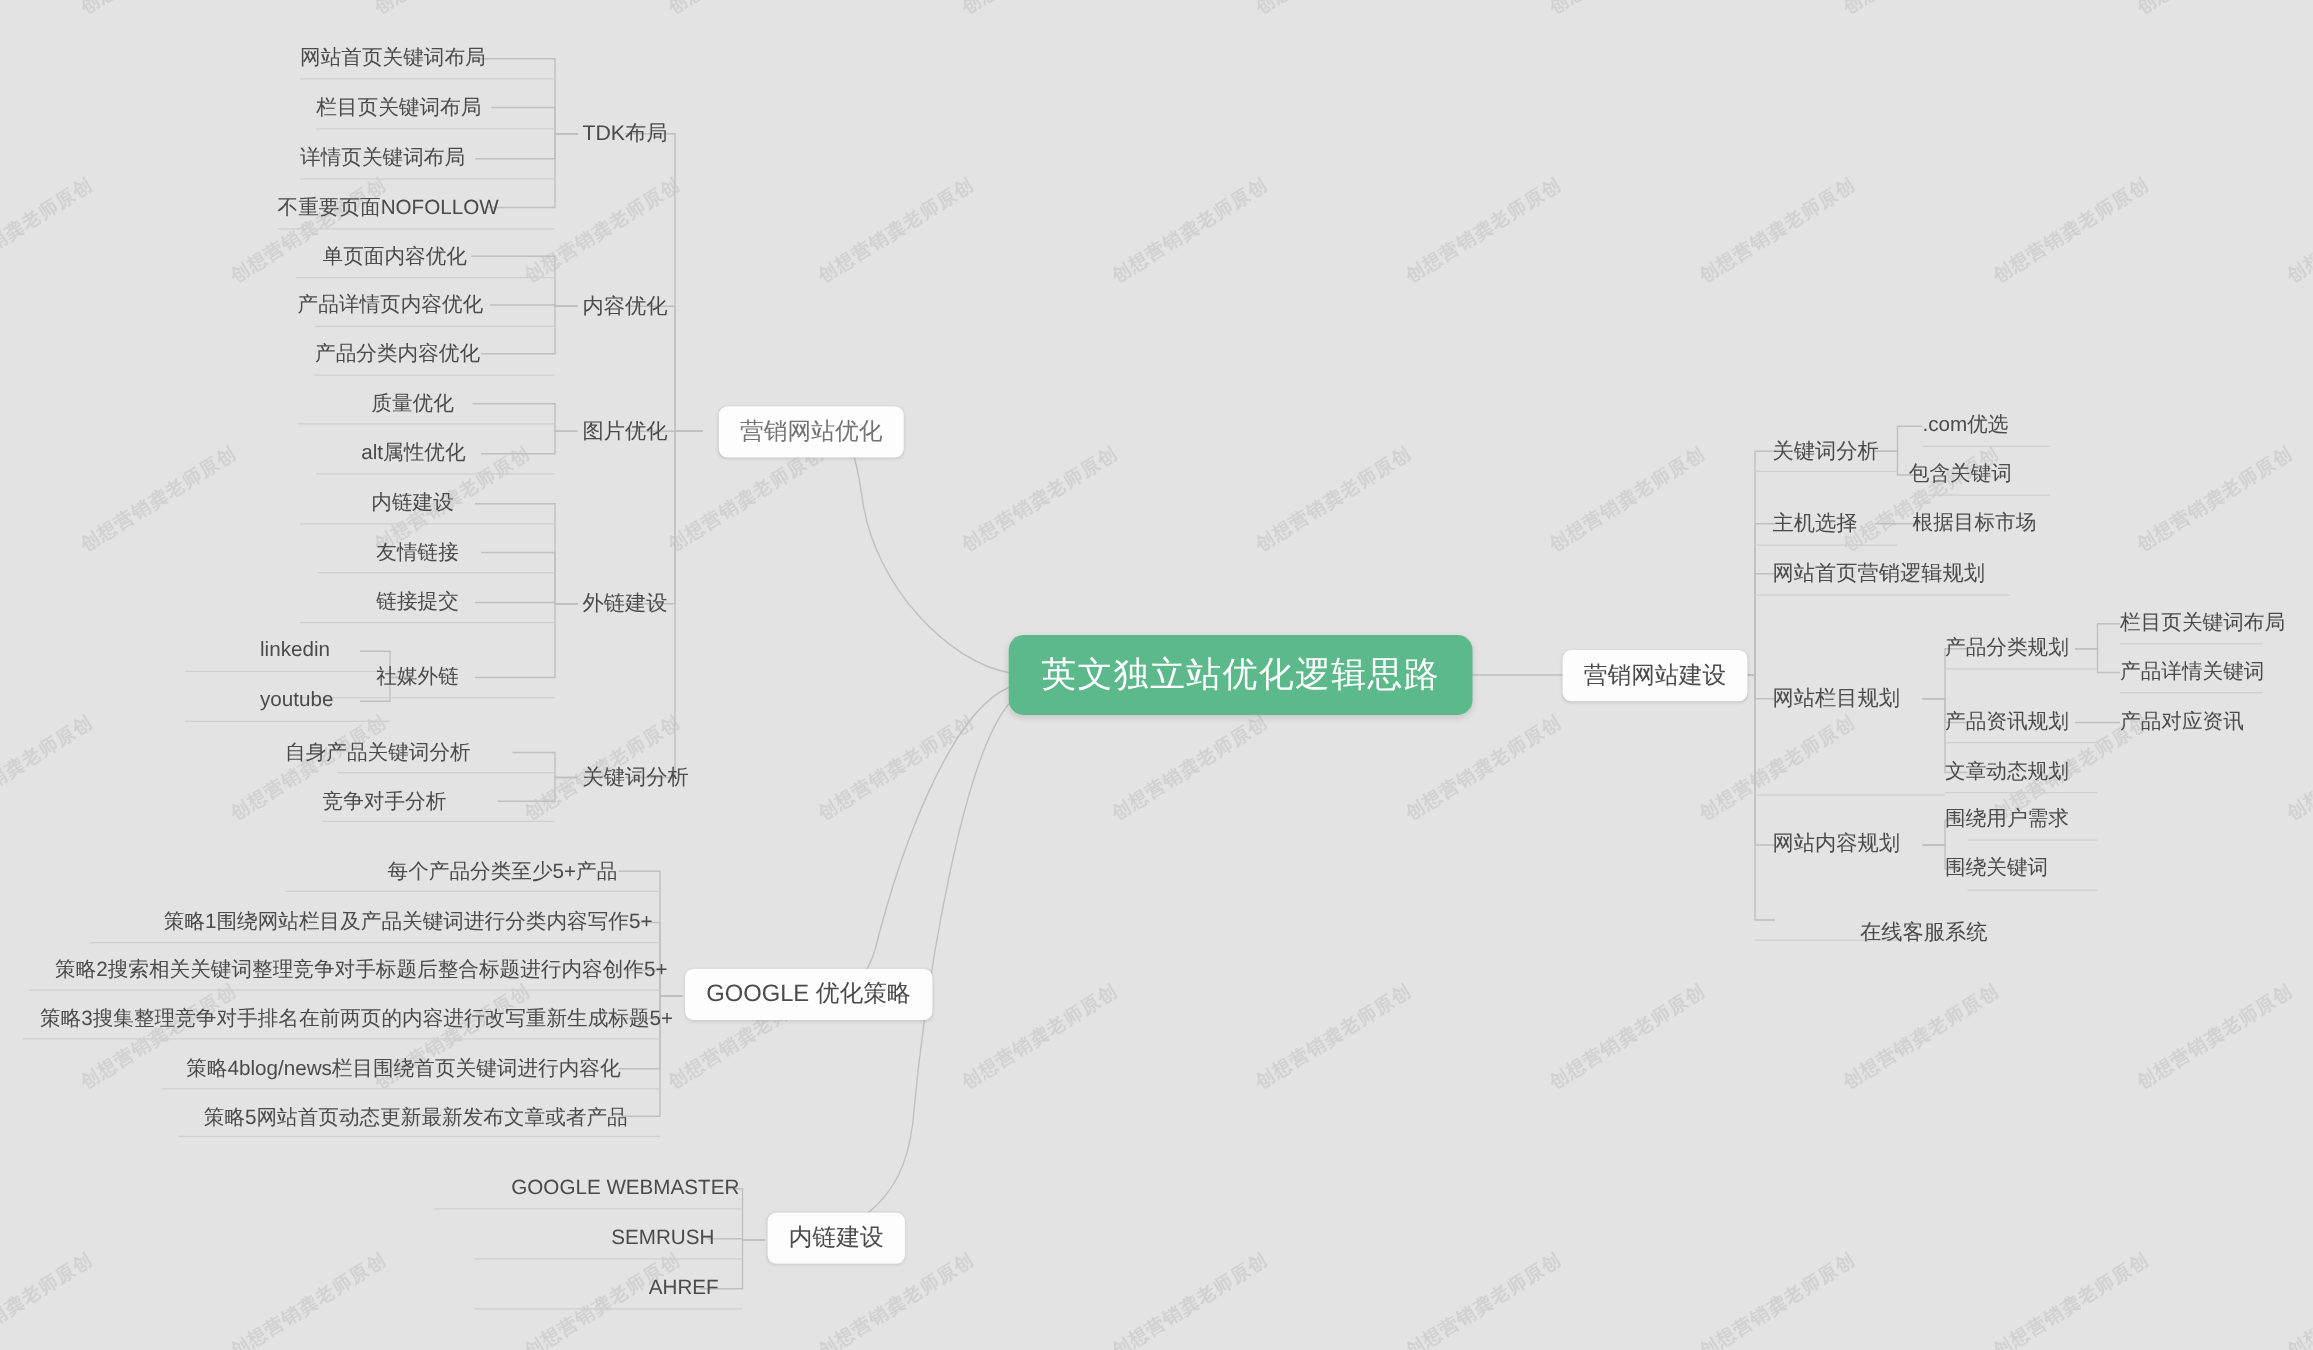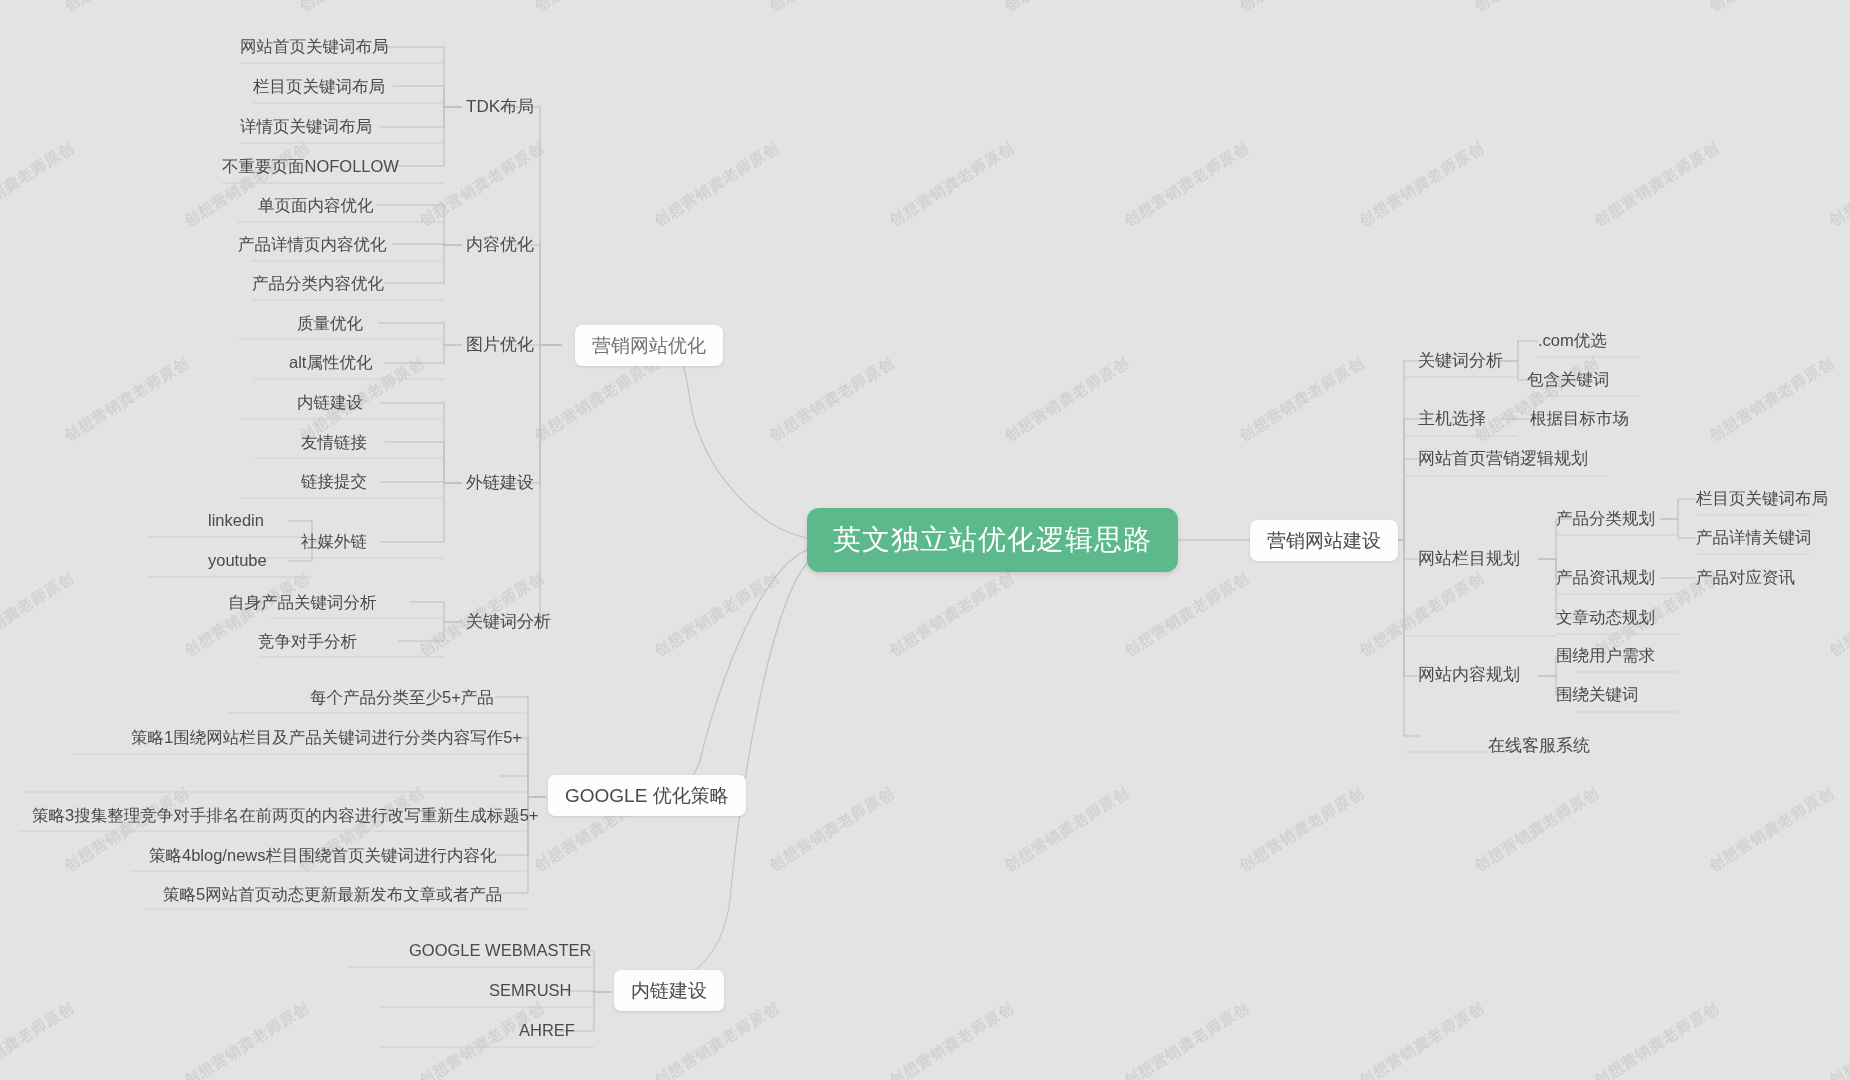--- a/index.html
+++ b/index.html
@@ -303,20 +303,21 @@
   <div class="node leaf" style="left:208px; top:512px;">linkedin</div>
   <div class="node leaf" style="left:208px; top:552px;">youtube</div>
 
   <div class="node leaf" style="left:228px; top:594px;">自身产品关键词分析</div>
   <div class="node leaf" style="left:258px; top:633px;">竞争对手分析</div>
 
   <div class="node branch" style="left: 548px; top: 775px; background: rgb(253, 253, 253); color: rgb(74, 74, 74);">GOOGLE 优化策略</div>
 
   <div class="node leaf" style="left:310px; top:689px;">每个产品分类至少5+产品</div>
   <div class="node leaf" style="left:131px; top:729px;">策略1围绕网站栏目及产品关键词进行分类内容写作5+</div>
+  <div class="node leaf" style="left:44px; top:768px;">策略2搜索相关关键词整理竞争对手标题后整合标题进行内容创作5+</div>
   <div class="node leaf" style="left:32px; top:807px;">策略3搜集整理竞争对手排名在前两页的内容进行改写重新生成标题5+</div>
   <div class="node leaf" style="left:149px; top:847px;">策略4blog/news栏目围绕首页关键词进行内容化</div>
   <div class="node leaf" style="left:163px; top:886px;">策略5网站首页动态更新最新发布文章或者产品</div>
 
   <div class="node branch" style="left: 614px; top: 970px; background: rgb(253, 253, 253); color: rgb(74, 74, 74);">内链建设</div>
 
   <div class="node leaf" style="left:409px; top:942px;">GOOGLE WEBMASTER</div>
   <div class="node leaf" style="left:489px; top:982px;">SEMRUSH</div>
   <div class="node leaf" style="left:519px; top:1022px;">AHREF</div>
 

